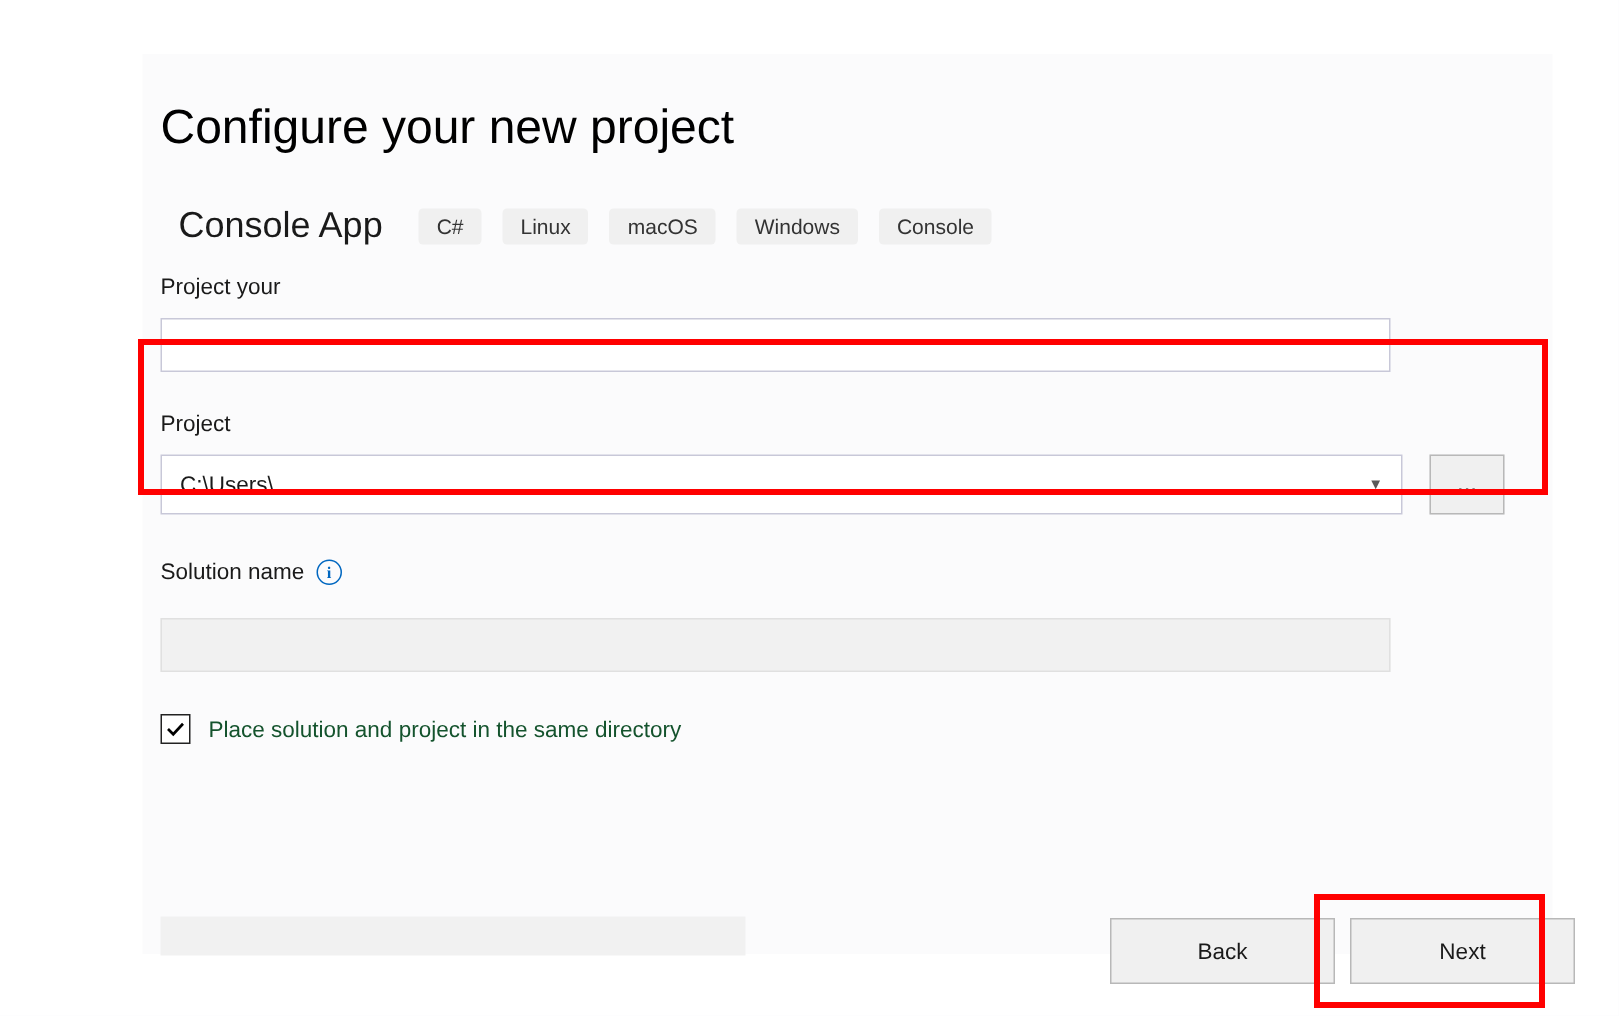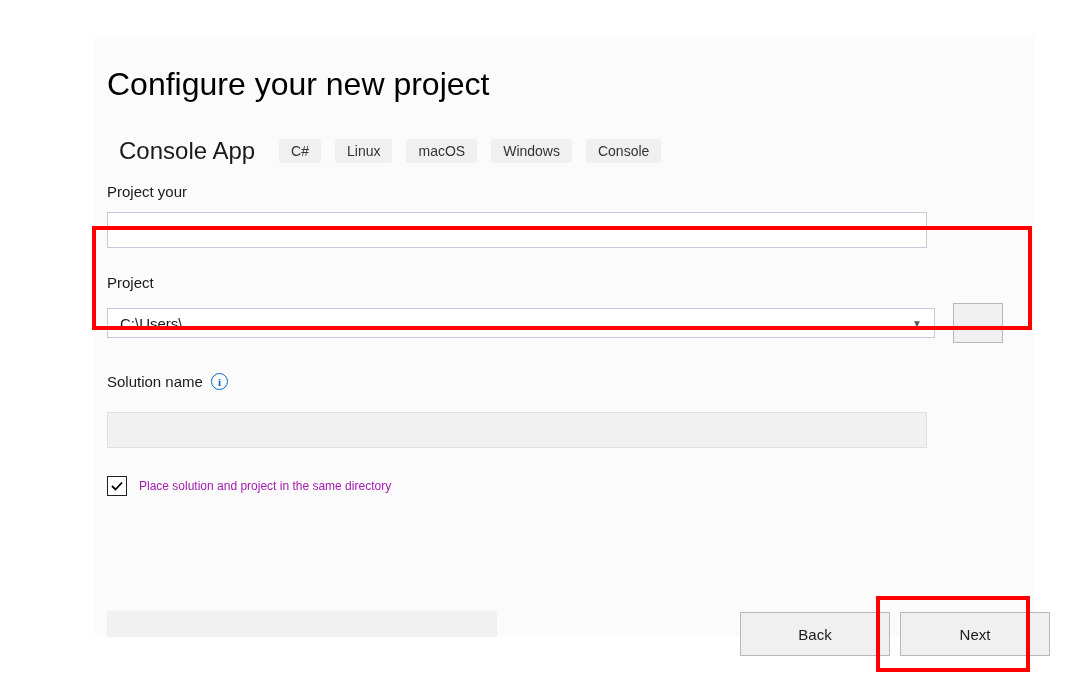--- a/index.html
+++ b/index.html
@@ -99,21 +99,21 @@
       margin-top: 26px;
       padding-left: 12px;
     }
     .location-row {
       display: flex;
       align-items: center;
       gap: 18px;
     }
     .combo {
       width: 828px;
-      height: 30px;
+      height: 40px;
       border: 1px solid #c8c8d8;
       background: #ffffff;
       display: flex;
       align-items: center;
       justify-content: space-between;
       padding: 0 12px;
       font-size: 15px;
       color: #1a1a1a;
       cursor: pointer;
     }
@@ -170,22 +170,22 @@
       width: 20px;
       height: 20px;
       border: 1.5px solid #222;
       background: #ffffff;
       display: flex;
       align-items: center;
       justify-content: center;
       cursor: pointer;
     }
     .checkbox-label {
-      font-size: 12px;
-      color: #a21caf;
+      font-size: 15px;
+      color: #14532d;
     }
     .footer-shade {
       position: absolute;
       left: 12px;
       top: 575px;
       width: 390px;
       height: 26px;
       background: #f1f1f1;
     }
     .button-row {

